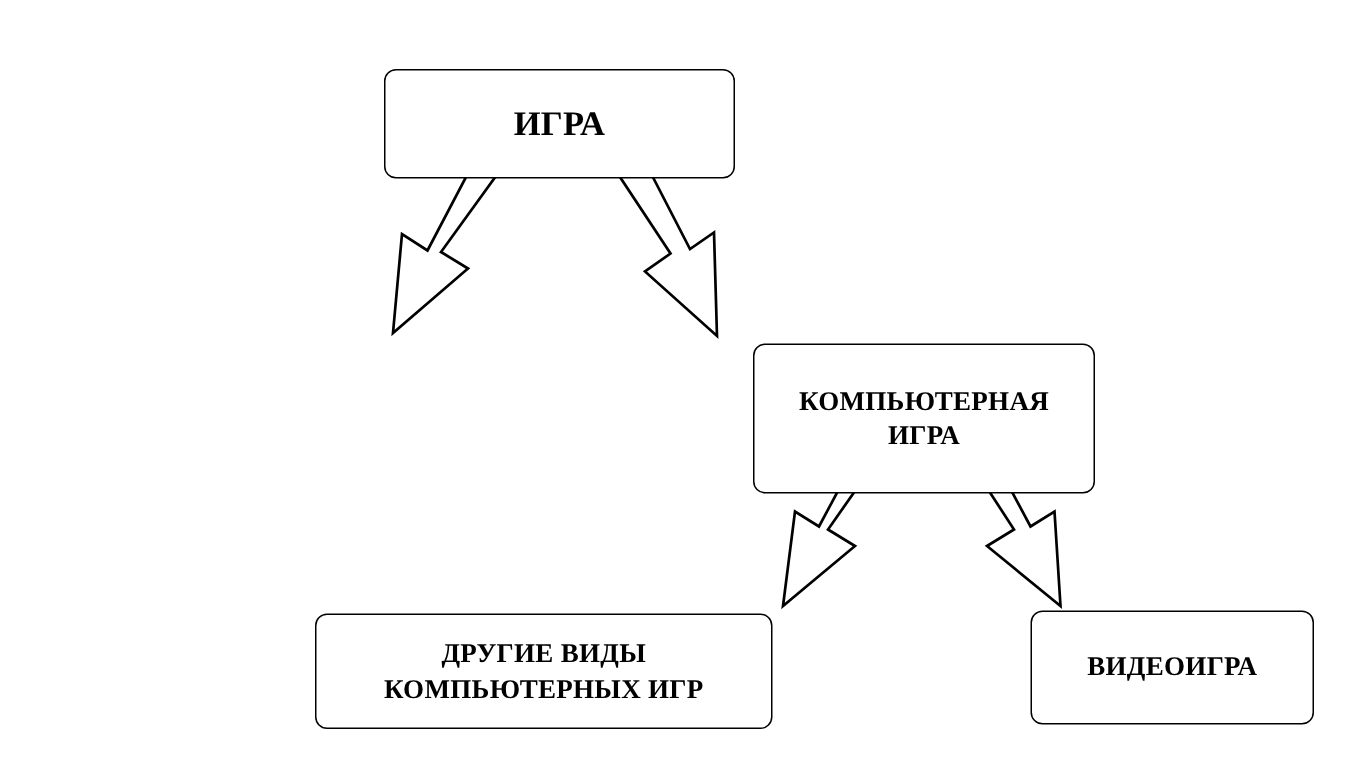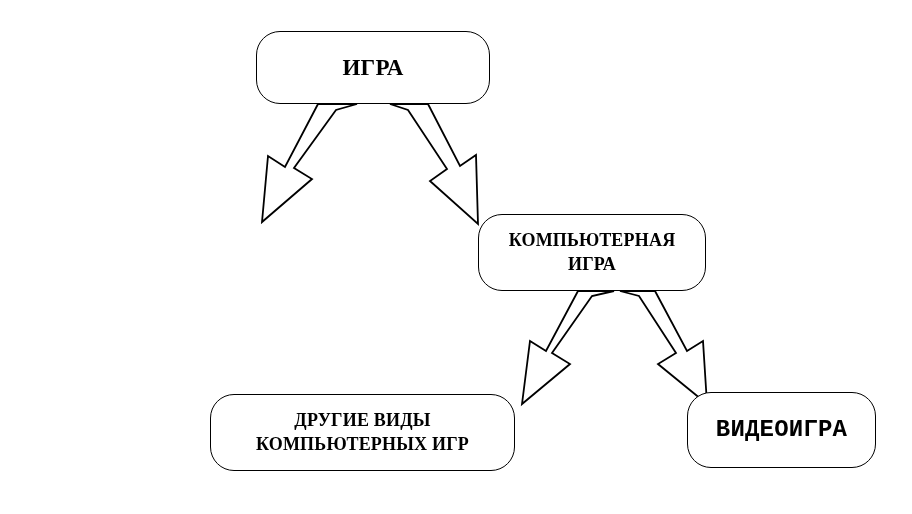--- a/index.html
+++ b/index.html
@@ -23,51 +23,52 @@
     left: 0;
     top: 0;
     width: 912px;
     height: 514px;
   }
   .node {
     position: absolute;
     box-sizing: border-box;
     background: #ffffff;
     border: 1.7px solid #000000;
-    border-radius: 24px;
+    border-radius: 8px;
     display: flex;
     align-items: center;
     justify-content: center;
     text-align: center;
     z-index: 3;
+    margin-top: 15px;
   }
   .node-label {
     font-family: "Liberation Serif", "DejaVu Serif", serif;
     font-weight: bold;
     color: #000000;
     line-height: 1.28;
     letter-spacing: 0.2px;
     white-space: pre-line;
     padding: 0 8px;
   }
   
   #node-game        { left: 256px; top: 31px;  width: 234px; height: 73px; }
   #node-game .node-label        { font-size: 23px; }
 
   #node-other-games { left: 22px;  top: 211px; width: 241px; height: 77px; }
   #node-other-games .node-label { font-size: 19px; }
 
-  #node-computer-game { left: 478px; top: 214px; width: 228px; height: 77px; }
+  #node-computer-game { left: 502px; top: 214px; width: 228px; height: 100px; }
   #node-computer-game .node-label { font-size: 18px; }
 
   #node-other-computer-games { left: 210px; top: 394px; width: 305px; height: 77px; }
   #node-other-computer-games .node-label { font-size: 18px; }
 
   #node-videogame   { left: 687px; top: 392px; width: 189px; height: 76px; }
-  #node-videogame .node-label   { font-size: 24px; font-family: Liberation Mono, monospace; }
+  #node-videogame .node-label   { font-size: 18px; }
 </style>
 </head>
 <body>
 
 <div id="canvas">
 
   <svg id="arrow-layer" viewBox="0 0 912 514" xmlns="http://www.w3.org/2000/svg">
 
     <polygon fill="#ffffff" stroke="#000000" stroke-width="1.8" stroke-linejoin="miter" points="357,104 318,104 285,167 268,156 262,222 312,179 294,168 336,110"></polygon>
 

